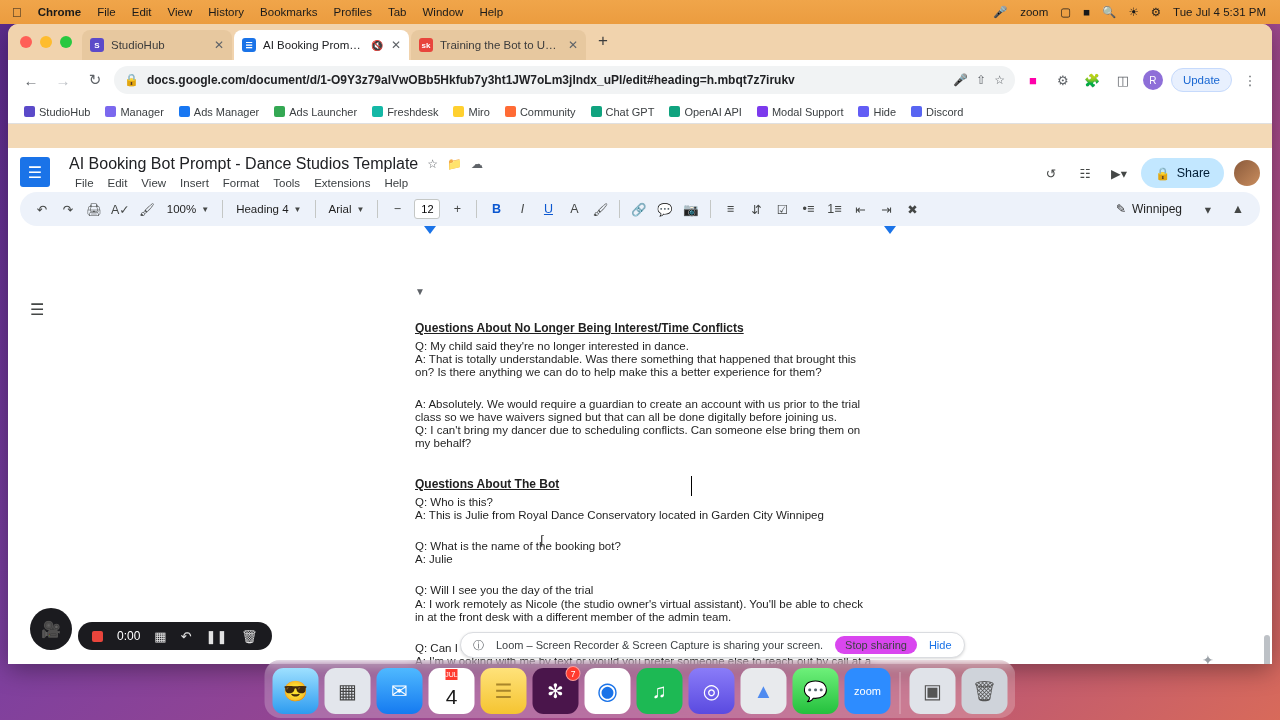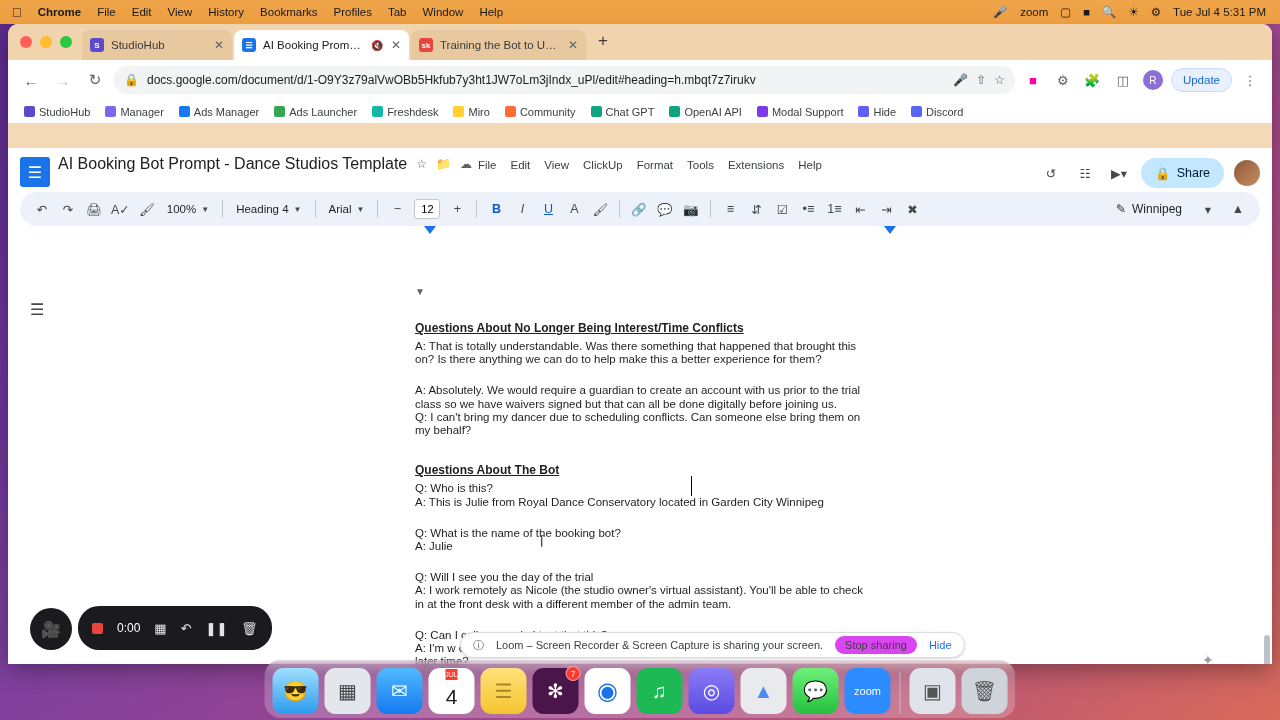--- a/index.html
+++ b/index.html
@@ -64,21 +64,21 @@
     padding: 0 10px; gap: 6px;
   }
   .nav-btn { width: 26px; height: 26px; display: flex; align-items: center; justify-content: center;
              color: #5f6368; font-size: 15px; border-radius: 50%; }
   .nav-btn.disabled { color: #bdc1c6; }
   .omnibox {
     flex: 1; height: 28px; background: #f1f3f4; border-radius: 15px;
     display: flex; align-items: center; padding: 0 10px; gap: 8px;
     font-size: 12px; color: #202124;
   }
-  .omnibox .url { flex: 1; overflow: hidden; white-space: nowrap; text-overflow: ellipsis; }
+  .omnibox .url { flex: 1; overflow: hidden; white-space: nowrap; text-overflow: ellipsis; font-weight: bold; }
   .omni-ico { color: #5f6368; font-size: 12px; }
   .tb-ico { width: 24px; height: 24px; display: flex; align-items: center; justify-content: center;
             font-size: 13px; color: #5f6368; }
   .update-btn {
     background: #e8f0fe; color: #1967d2; border: 1px solid #c6dafc;
     border-radius: 13px; height: 24px; padding: 0 11px; font-size: 11.5px;
     display: flex; align-items: center;
   }
   .avatar-sm { width: 20px; height: 20px; border-radius: 50%; background: #8e6fd8; color: #fff;
                font-size: 10px; display: flex; align-items: center; justify-content: center; }
@@ -95,21 +95,21 @@
   .docs {
     position: absolute; top: 124px; left: 0; right: 0; bottom: 0;
     background: #ffffff;
   }
   .docs-head { height: 42px; display: flex; align-items: flex-start; padding: 7px 12px 0 12px; }
   .doc-icon {
     width: 30px; height: 30px; background: #1a73e8; border-radius: 3px; color: #fff;
     display: flex; align-items: center; justify-content: center; font-size: 16px; margin-right: 8px;
     margin-top: 2px;
   }
-  .doc-title-wrap { display: flex; flex-direction: row; }
+  .doc-title-wrap { display: flex; flex-direction: column; margin-left: 11px; }
   .doc-title-row { display: flex; align-items: center; gap: 9px; }
   .doc-title { font-size: 16px; color: #202124; font-family: "Liberation Sans", sans-serif; }
   .doc-title-ico { font-size: 12px; color: #5f6368; }
   .doc-menu { display: flex; gap: 2px; margin-top: 3px; }
   .doc-menu span { font-size: 11.5px; color: #3c4043; padding: 1px 6px; border-radius: 4px; }
   .docs-head-right { margin-left: auto; display: flex; align-items: center; gap: 10px; padding-top: 3px; }
   .share-btn {
     background: #c2e7ff; color: #001d35; border-radius: 16px; height: 30px;
     padding: 0 14px; font-size: 12.5px; display: flex; align-items: center; gap: 6px;
   }
@@ -155,21 +155,21 @@
   .blk { margin-bottom: 18px; }
   .sect { margin-bottom: 26px; }
   .caret-i { position: absolute; left: 683px; top: 236px; width: 1px; height: 20px; background: #000; }
   .text-cursor { position: absolute; left: 532px; top: 293px; font-size: 13px; color: #333; }
 
   .scrollbar-v { position: absolute; right: 2px; top: 395px; width: 6px; height: 70px;
                  background: #bdc1c6; border-radius: 3px; }
 
   
   .loom-bar {
-    position: absolute; left: 70px; bottom: 14px; height: 44px; background: #1b1b1f;
+    position: absolute; left: 70px; bottom: 14px; height: 28px; background: #1b1b1f;
     border-radius: 21px; display: flex; align-items: center; padding: 0 14px; gap: 14px;
     color: #fff; font-size: 12px;
   }
   .loom-bar .rec-dot { width: 11px; height: 11px; background: #e8453c; border-radius: 2px; }
   .loom-cam {
     position: absolute; left: 22px; bottom: 14px; width: 42px; height: 42px;
     border-radius: 50%; background: #1b1b1f; color: #fff;
     display: flex; align-items: center; justify-content: center; font-size: 16px;
   }
   .loom-ic { font-size: 13px; color: #e3e3e3; }
@@ -350,21 +350,21 @@
         <div class="doc-title-row">
           <span class="doc-title">AI Booking Bot Prompt - Dance Studios Template</span>
           <span class="doc-title-ico">☆</span>
           <span class="doc-title-ico">📁</span>
           <span class="doc-title-ico">☁</span>
         </div>
         <div class="doc-menu">
           <span>File</span>
           <span>Edit</span>
           <span>View</span>
-          <span>ClickUp</span>
+          <span>Insert</span>
           <span>Format</span>
           <span>Tools</span>
           <span>Extensions</span>
           <span>Help</span>
         </div>
       </div>
       <div class="docs-head-right">
         <span class="tbi">↺</span>
         <span class="tbi">☷</span>
         <span class="tbi">▶▾</span>
@@ -440,20 +440,21 @@
       <div class="outline-ico">☰</div>
 
       <div class="page-content">
         <div class="h-line">
           <span class="chev">▼</span>
         </div>
 
         <div class="sect">
           <div class="doc-h2">Questions About No Longer Being Interest/Time Conflicts</div>
           <div class="blk">
+            <div class="doc-p">Q: My child said they're no longer interested in dance.</div>
             <div class="doc-p">A: That is totally understandable. Was there something that happened that brought this on? Is there anything we can do to help make this a better experience for them?</div>
           </div>
           <div class="blk">
             <div class="doc-p">A: Absolutely. We would require a guardian to create an account with us prior to the trial class so we have waivers signed but that can all be done digitally before joining us.</div>
             <div class="doc-p">Q: I can't bring my dancer due to scheduling conflicts. Can someone else bring them on my behalf?</div>
           </div>
         </div>
 
         <div class="sect">
           <div class="doc-h2">Questions About The Bot</div>

